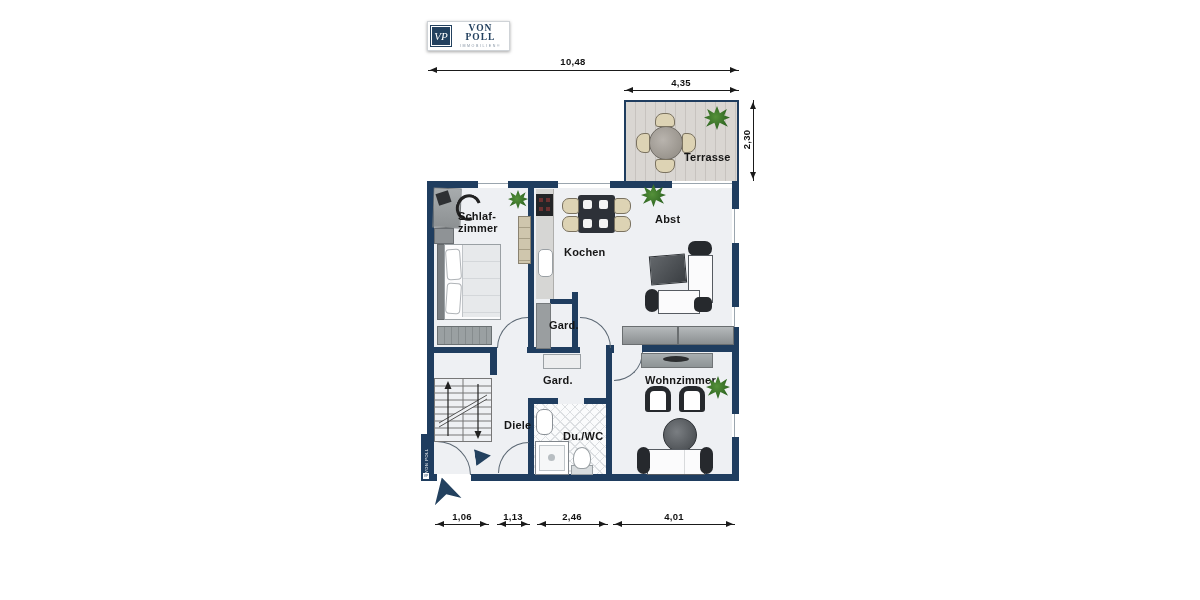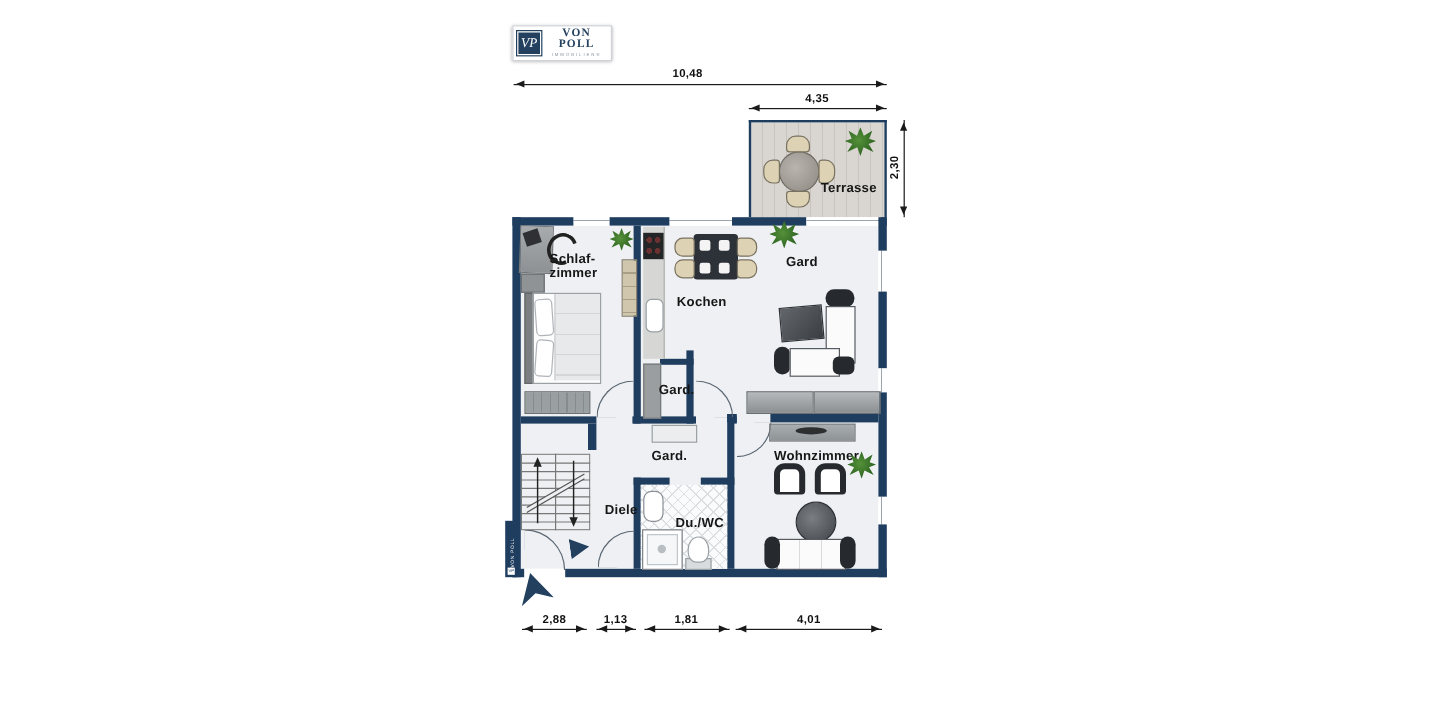--- a/index.html
+++ b/index.html
@@ -65,25 +65,25 @@
 
   <div class="dlabel" style="left:543px;top:56px;width:60px;">10,48</div>
   <div class="dl" style="left:428px;top:70px;width:311px;"></div>
 
   <div class="dlabel" style="left:651px;top:77px;width:60px;">4,35</div>
   <div class="dl" style="left:624px;top:90px;width:115px;"></div>
 
   <div class="dlabel" style="left:731px;top:134px;width:30px;transform:rotate(-90deg);">2,30</div>
   <div class="dlv" style="left:753px;top:100px;height:81px;"></div>
 
-  <div class="dlabel" style="left:440px;top:511px;width:44px;">2,88</div>
+  <div class="dlabel" style="left:440px;top:511px;width:44px;">1,06</div>
   <div class="dl" style="left:435px;top:524px;width:54px;"></div>
   <div class="dlabel" style="left:491px;top:511px;width:44px;">1,13</div>
   <div class="dl" style="left:497px;top:524px;width:33px;"></div>
-  <div class="dlabel" style="left:550px;top:511px;width:44px;">1,81</div>
+  <div class="dlabel" style="left:550px;top:511px;width:44px;">2,46</div>
   <div class="dl" style="left:537px;top:524px;width:71px;"></div>
   <div class="dlabel" style="left:652px;top:511px;width:44px;">4,01</div>
   <div class="dl" style="left:613px;top:524px;width:122px;"></div>
 
   <div class="deck"></div>
   <div class="abs" style="left:649px;top:126px;width:32px;height:32px;border-radius:50%;background:radial-gradient(circle at 40% 40%,#b9b4ae,#8d8880);border:1px solid #6e6a64;"></div>
   <div class="chair" style="left:655px;top:113px;width:18px;height:12px;border-radius:8px 8px 3px 3px;"></div>
   <div class="chair" style="left:655px;top:159px;width:18px;height:12px;border-radius:3px 3px 8px 8px;"></div>
   <div class="chair" style="left:636px;top:133px;width:12px;height:18px;border-radius:8px 3px 3px 8px;"></div>
   <div class="chair" style="left:682px;top:133px;width:12px;height:18px;border-radius:3px 8px 8px 3px;"></div>
@@ -161,21 +161,21 @@
   <div class="abs" style="left:599px;top:200px;width:9px;height:9px;background:#f4f4f4;border-radius:2px;"></div>
   <div class="abs" style="left:583px;top:219px;width:9px;height:9px;background:#f4f4f4;border-radius:2px;"></div>
   <div class="abs" style="left:599px;top:219px;width:9px;height:9px;background:#f4f4f4;border-radius:2px;"></div>
   <div class="chair" style="left:562px;top:198px;width:15px;height:14px;border-radius:7px 3px 3px 7px;"></div>
   <div class="chair" style="left:562px;top:216px;width:15px;height:14px;border-radius:7px 3px 3px 7px;"></div>
   <div class="chair" style="left:614px;top:198px;width:15px;height:14px;border-radius:3px 7px 7px 3px;"></div>
   <div class="chair" style="left:614px;top:216px;width:15px;height:14px;border-radius:3px 7px 7px 3px;"></div>
   <div class="rlabel" style="left:564px;top:246px;">Kochen</div>
 
   <div class="plant" style="left:641px;top:184px;width:25px;height:23px;"></div>
-  <div class="rlabel" style="left:655px;top:213px;">Gard</div>
+  <div class="rlabel" style="left:655px;top:213px;">Abst</div>
   <div class="abs dark" style="left:688px;top:241px;width:24px;height:15px;border-radius:7px;"></div>
   <div class="seat" style="left:688px;top:255px;width:23px;height:46px;"></div>
   <div class="abs dark" style="left:645px;top:289px;width:14px;height:23px;border-radius:7px;"></div>
   <div class="seat" style="left:658px;top:290px;width:40px;height:22px;"></div>
   <div class="abs dark" style="left:694px;top:297px;width:18px;height:15px;border-radius:5px;"></div>
   <div class="abs" style="left:650px;top:255px;width:34px;height:27px;background:linear-gradient(135deg,#63676b,#3a3e42);border:1px solid #2e3236;transform:rotate(-5deg);"></div>
   <div class="graybox" style="left:622px;top:326px;width:54px;height:17px;"></div>
   <div class="graybox" style="left:678px;top:326px;width:54px;height:17px;"></div>
 
   <div class="abs" style="left:536px;top:303px;width:13px;height:44px;background:#9a9ea0;border:1px solid #75797b;"></div>

